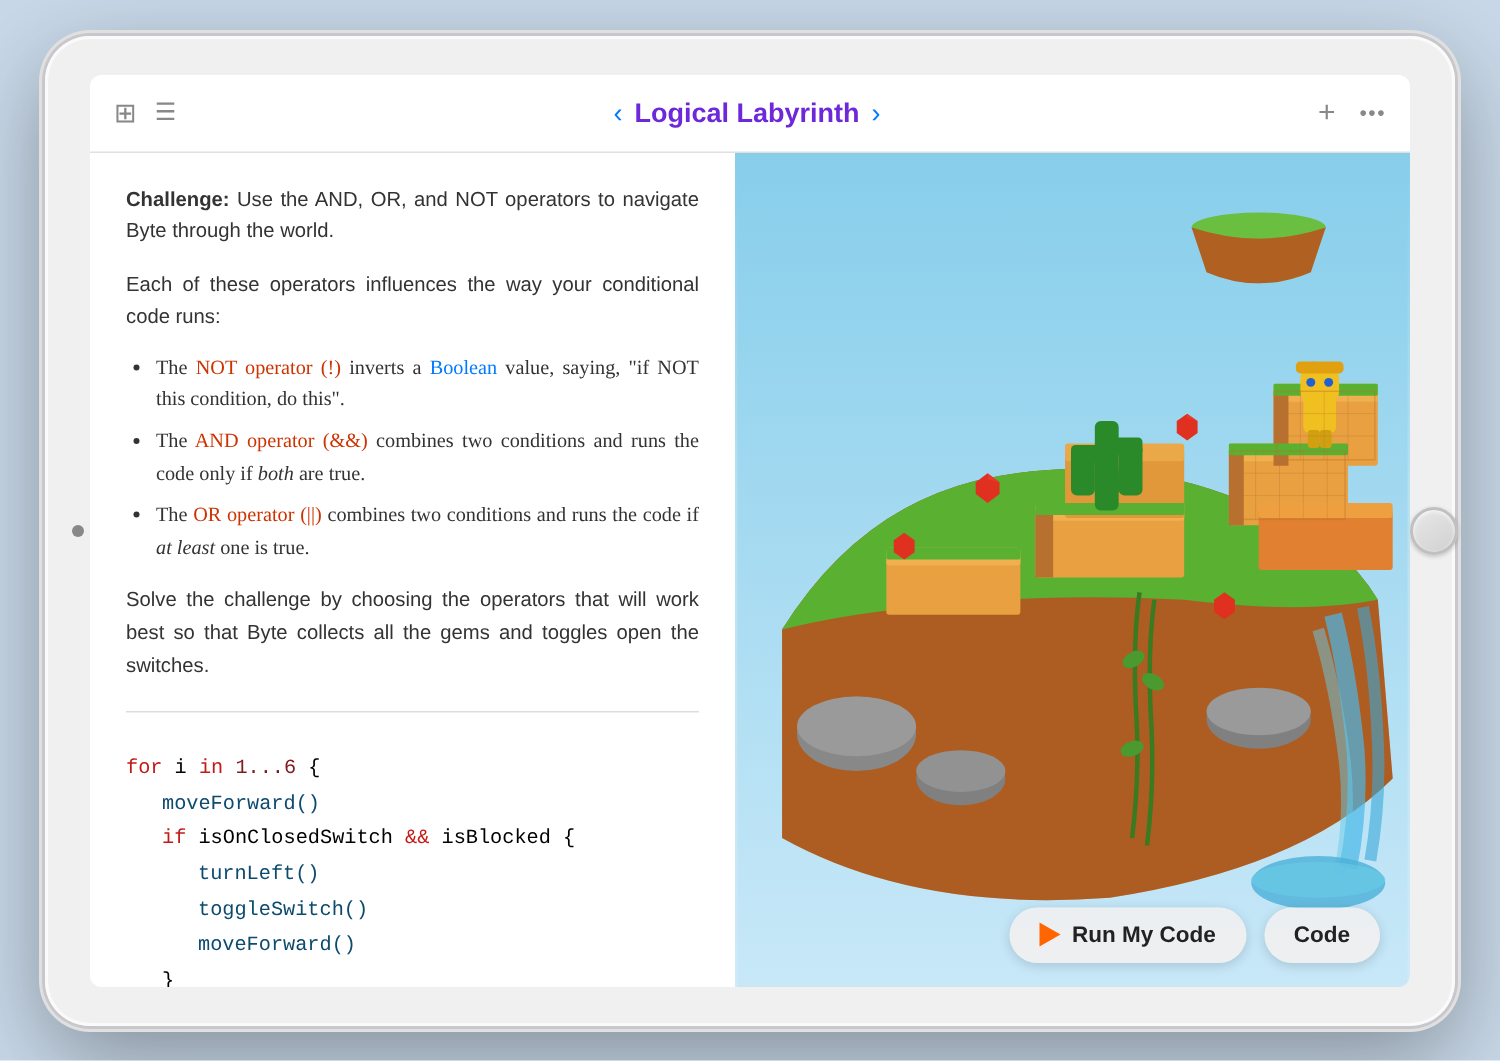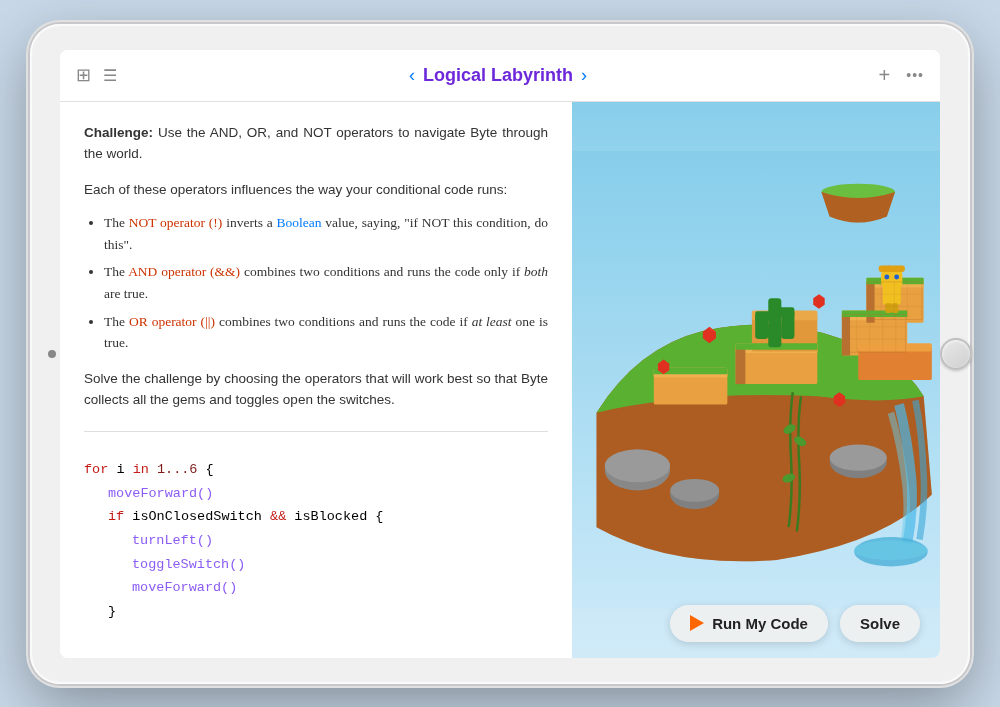--- a/index.html
+++ b/index.html
@@ -123,21 +123,21 @@
 
     
     .content-area {
       display: flex;
       flex: 1;
       overflow: hidden;
     }
 
     
     .left-panel {
-      width: 512px;
+      width: 430px;
       flex-shrink: 0;
       overflow-y: auto;
       padding: 20px 24px;
       background: #fff;
     }
 
     .challenge-text {
       font-size: 13.5px;
       line-height: 1.6;
       color: #333;
@@ -197,21 +197,21 @@
       line-height: 1.75;
       padding: 10px 0;
     }
 
     .code-line {
       display: block;
       white-space: pre;
     }
 
     .code-keyword { color: #c41a16; }
-    .code-func { color: #8b5cf6; }
+    .code-func { color: #0c4a6e; }
     .code-number { color: #7f1d1d; }
     .code-indent1 { margin-left: 24px; }
     .code-indent2 { margin-left: 48px; }
 
     
     .right-panel {
       flex: 1;
       background: linear-gradient(180deg, #87ceeb 0%, #b8e0f0 40%, #d0eaf8 100%);
       position: relative;
       overflow: hidden;
@@ -492,20 +492,20 @@
           <line x1="410" y1="160" x2="410" y2="206" stroke="#b87030" stroke-width="0.5" opacity="0.4"></line>
 
         </svg>
 
         
         <div class="game-buttons">
           <button class="run-button">
             <div class="run-triangle"></div>
             <span>Run My Code</span>
           </button>
-          <button class="hint-button">Solve</button>
+          <button class="hint-button">Code</button>
         </div>
 
       </div>
 
     </div>
   </div>
 </div>
 
 </body></html>

